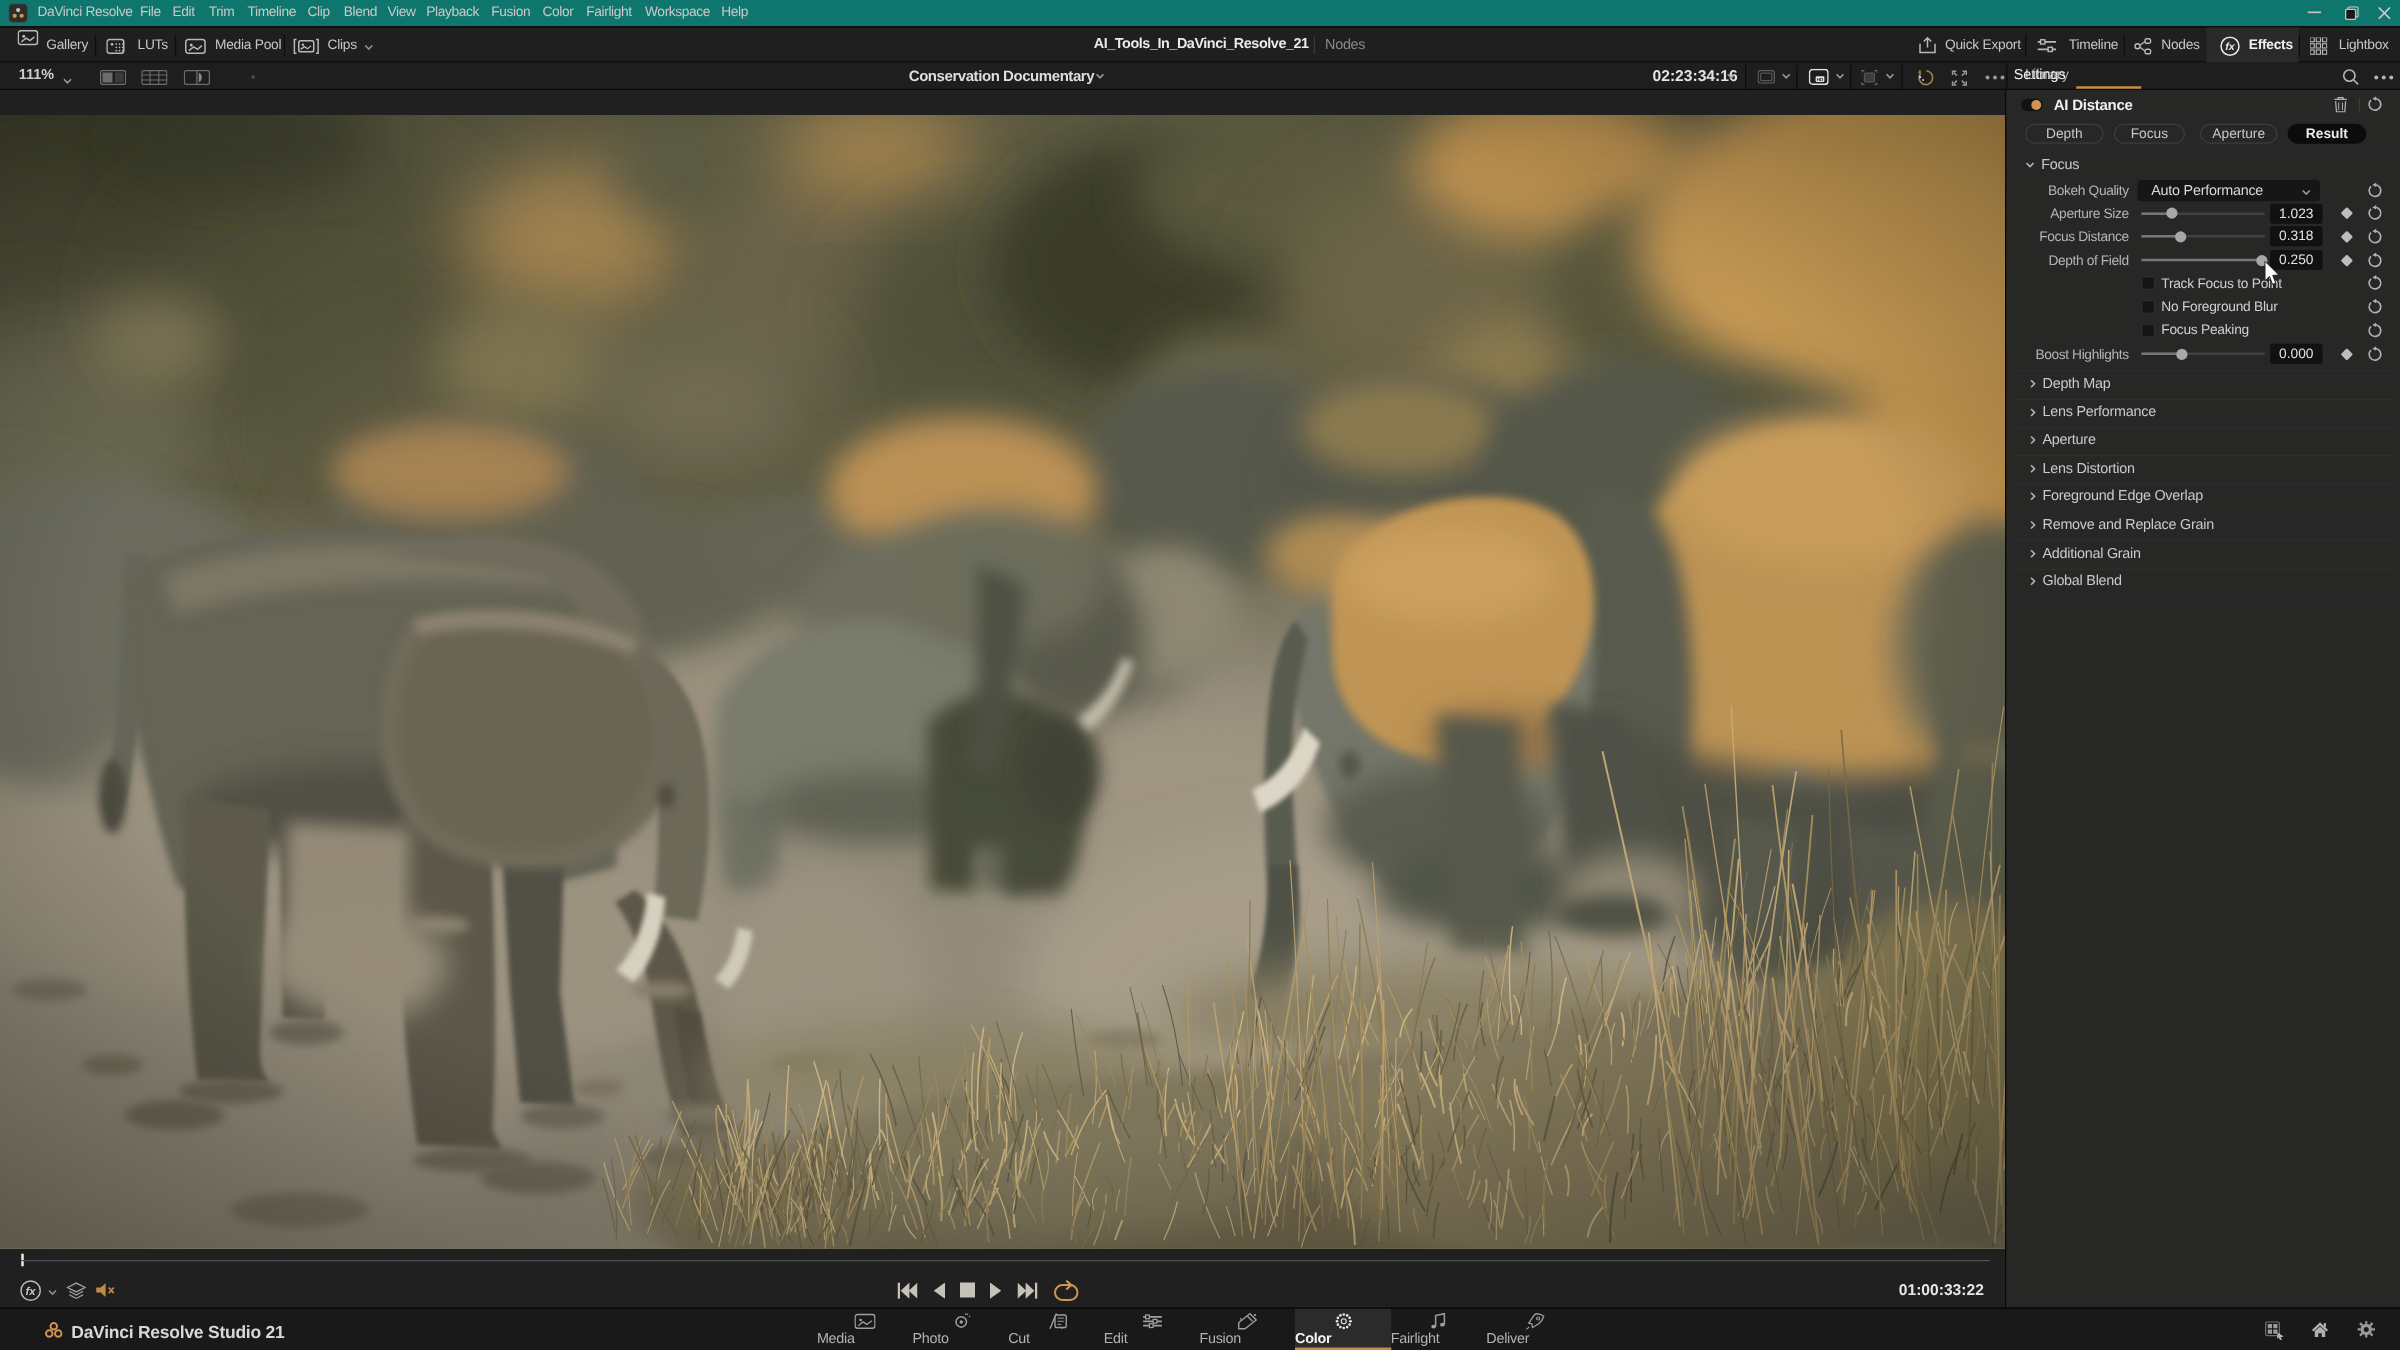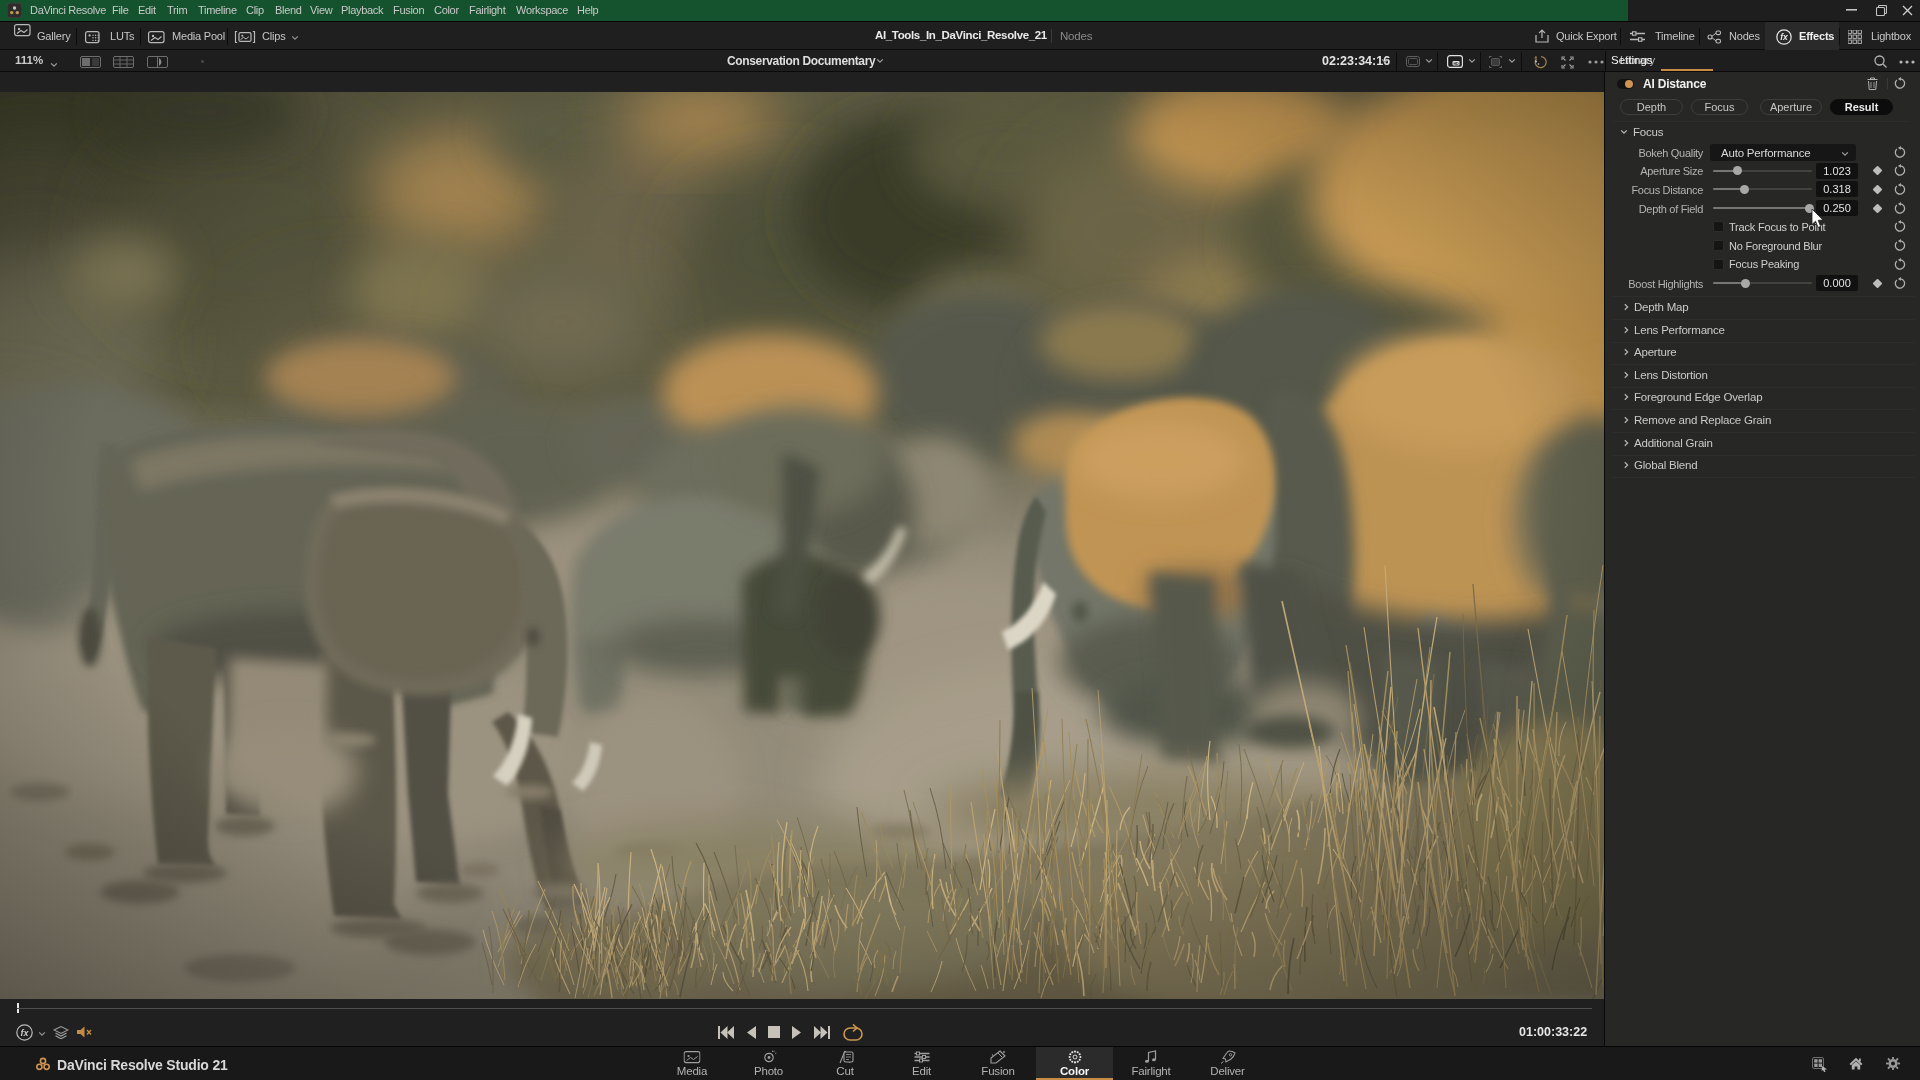--- a/index.html
+++ b/index.html
@@ -1,19 +1,19 @@
 <!DOCTYPE html>
 <html><head><meta charset="utf-8"><style>
 *{margin:0;padding:0;box-sizing:border-box}
 html,body{width:1920px;height:1080px;overflow:hidden;background:#1e1e1e;
 font-family:"Liberation Sans",sans-serif;-webkit-font-smoothing:antialiased}
 .abs{position:absolute}
 #root{position:relative;width:1920px;height:1080px}
 
-#menubar{position:absolute;left:0;top:0;width:1628px;height:21px;background:#14532d}
+#menubar{position:absolute;left:0;top:0;width:1920px;height:21px;background:#0f766e}
 #menubar .mi{position:absolute;top:4px;font-size:11px;letter-spacing:-.3px;color:#c9c9c9}
 
 #tb2{position:absolute;left:0;top:21px;width:1920px;height:29px;background:#1f1f1f;border-top:1px solid #070707;border-bottom:1px solid #0c0c0c}
 .tb2t{position:absolute;top:8px;font-size:11px;letter-spacing:-.2px;color:#c6c6c6}
 .vdiv{position:absolute;width:1px;background:#0d0d0d}
 
 #tb3{position:absolute;left:0;top:51px;width:1920px;height:21px;background:#1e1e1e;border-bottom:1px solid #0a0a0a}
 .tb3t{position:absolute;top:3px;font-size:11.5px;color:#cccccc}
 
 #viewer{position:absolute;left:0;top:72px;width:1604px;height:974px;background:#202020}
@@ -29,21 +29,21 @@
 .sknob{position:absolute;width:9px;height:9px;border-radius:50%;background:#a8a8a8}
 .kdiam{position:absolute;width:7px;height:7px;background:#bdbdbd;transform:rotate(45deg);border-radius:1px}
 .chk{position:absolute;width:11px;height:11px;background:#151515;border:1px solid #2c2c2c;border-radius:2px}
 .chklab{position:absolute;font-size:11px;letter-spacing:-.2px;color:#cfcfcf;white-space:nowrap}
 .sect{position:absolute;font-size:11.5px;letter-spacing:-.2px;color:#cacaca;white-space:nowrap}
 .sdiv{position:absolute;left:1610px;width:304px;height:1px;background:#2d2d2d}
 .pill{position:absolute;top:99px;height:16px;border:1px solid #3d3d3d;border-radius:8px;
 font-size:11px;color:#c8c8c8;text-align:center;line-height:15px}
 
 #taskbar{position:absolute;left:0;top:1046px;width:1920px;height:34px;background:#191919;border-top:1px solid #050505}
-.tab{position:absolute;top:0;width:77px;height:34px;text-align:center}
+.tab{position:absolute;top:0;width:77px;height:34px;}
 .tab .lb{position:absolute;left:0;right:0;top:18px;font-size:11.5px;letter-spacing:-.2px;color:#b2b2b2}
 .tab svg{position:absolute;left:50%;top:3px;transform:translateX(-50%)}
 </style></head><body>
 <div id="root">
     <div id="menubar">
       <svg class="abs" style="left:7px;top:3px" width="15" height="15" viewBox="0 0 15 15">
         <rect x="0" y="0" width="15" height="15" rx="3.5" fill="#2e2d2b" stroke="#4a4a48" stroke-width="0.8"></rect>
         <circle cx="7.5" cy="5" r="1.7" fill="#c9c5bb"></circle>
         <circle cx="4.7" cy="9.6" r="1.7" fill="#c59a55"></circle>
         <circle cx="10.3" cy="9.6" r="1.7" fill="#c59a55"></circle>

